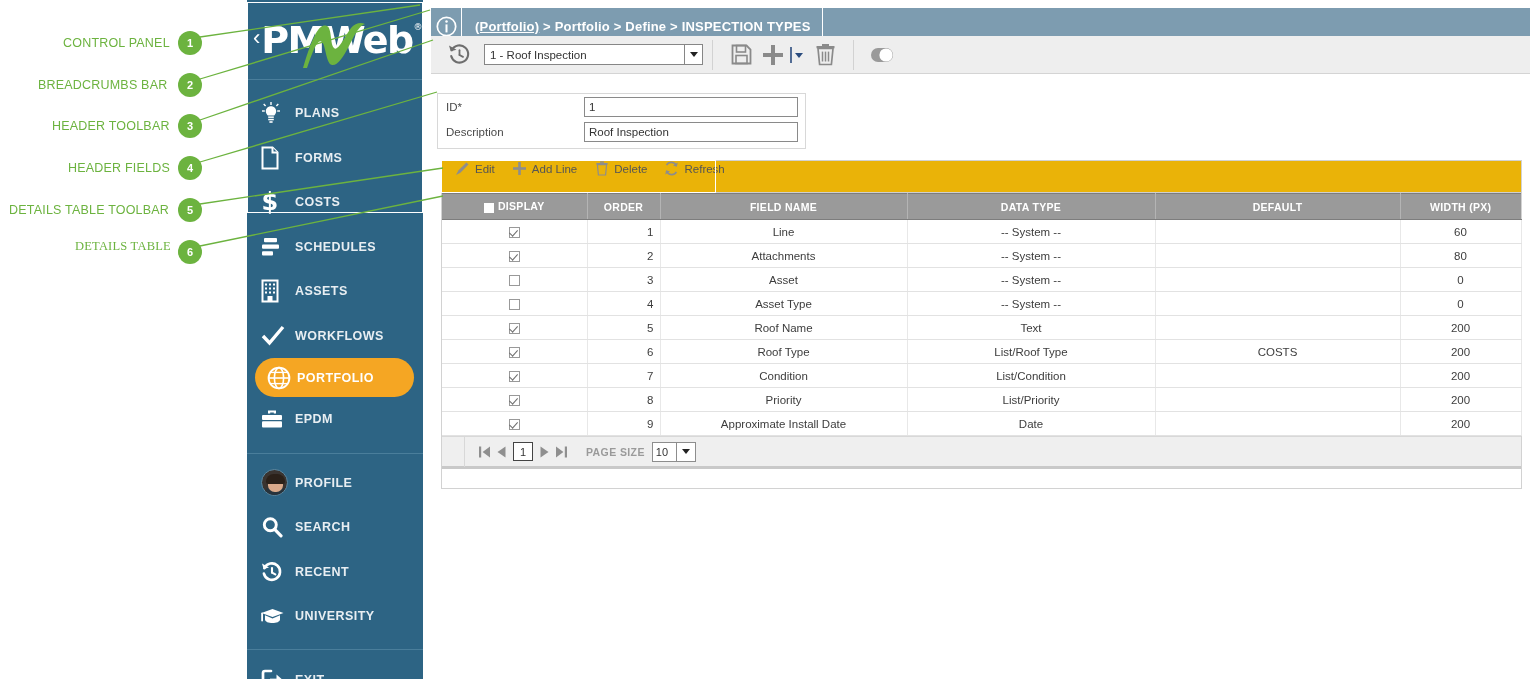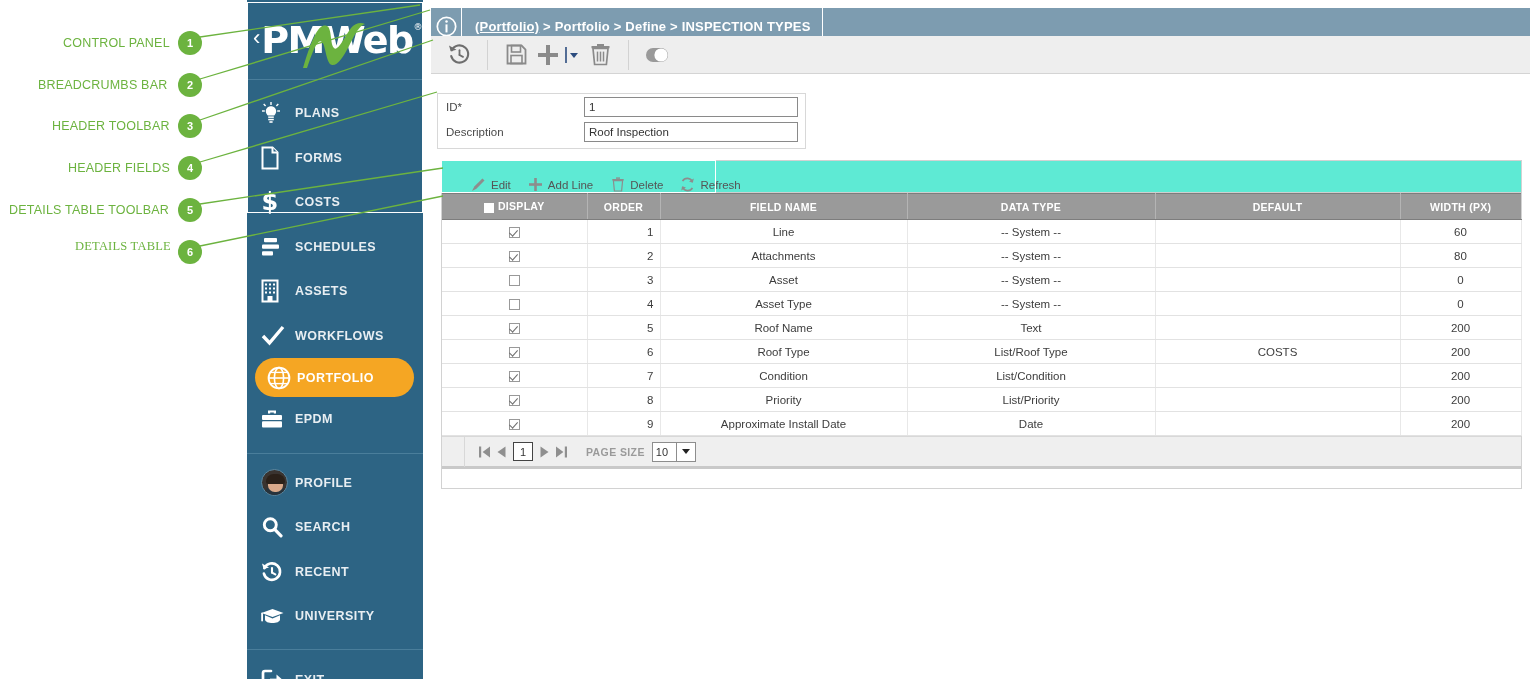--- a/index.html
+++ b/index.html
@@ -153,22 +153,22 @@
 
   
   #detailspanel {
     position: absolute; left: 441px; top: 160px;
     width: 1081px; height: 329px;
     background: #ffffff;
     border: 1px solid #d2d2d2;
     z-index: 5;
   }
   #detailtb {
-    height: 32px; background: #5eead4; border-bottom: 1px solid #cfcfcf;
-    display: flex; align-items: flex-end; padding-left: 29px;
+    height: 32px; background: #eab308; border-bottom: 1px solid #cfcfcf;
+    display: flex; align-items: flex-start; padding-left: 13px;
   }
   .dtb-btn { display: flex; align-items: center; margin-right: 17px; cursor: pointer; }
   .dtb-btn .lbl { font-size: 11.5px; color: #555; margin-left: 5px; }
   .dtb-btn .gic { width: 15px; height: 15px; display:flex; align-items:center; justify-content:center; }
 
   table.grid { width: 1079px; border-collapse: collapse; table-layout: fixed; }
   table.grid th {
     background: #9a9a9a; color: #ffffff;
     font-size: 10.5px; font-weight: bold; letter-spacing: .3px;
     height: 26px; text-align: center;
@@ -431,20 +431,26 @@
 
   <div id="headertb">
     <div class="tb-grp">
       <div class="tb-btn">
         <svg width="23" height="23" viewBox="0 0 23 23">
             <path d="M3.8 7.3 A8.6 8.6 0 1 1 3.2 13" fill="none" stroke="#6e6e6e" stroke-width="2.1" stroke-linecap="round"></path>
             <path d="M1 2.4 L2.7 8.2 L8.5 6.7 Z" fill="#6e6e6e"></path>
             <line x1="11.5" y1="7.2" x2="11.5" y2="12" stroke="#6e6e6e" stroke-width="1.8" stroke-linecap="round"></line>
             <line x1="11.5" y1="12" x2="15" y2="13.9" stroke="#6e6e6e" stroke-width="1.8" stroke-linecap="round"></line>
           </svg>
+      </div>
+      <div class="combo">
+        <span class="combo-val">1 - Roof Inspection</span>
+        <span class="combo-arrow">
+            <span class="caret-dn"></span>
+          </span>
       </div>
     </div>
     <div class="tb-sep"></div>
     <div class="tb-grp">
       <div class="tb-btn">
         <svg width="23" height="23" viewBox="0 0 23 23">
             <path d="M2.5 2.5 h14 l4 4 v14 h-18 z" fill="none" stroke="#8a8a8a" stroke-width="1.8"></path>
             <rect x="6.5" y="2.5" width="9" height="6.5" fill="none" stroke="#8a8a8a" stroke-width="1.6"></rect>
             <rect x="6" y="12.5" width="11" height="8" fill="none" stroke="#8a8a8a" stroke-width="1.6"></rect>
           </svg>

